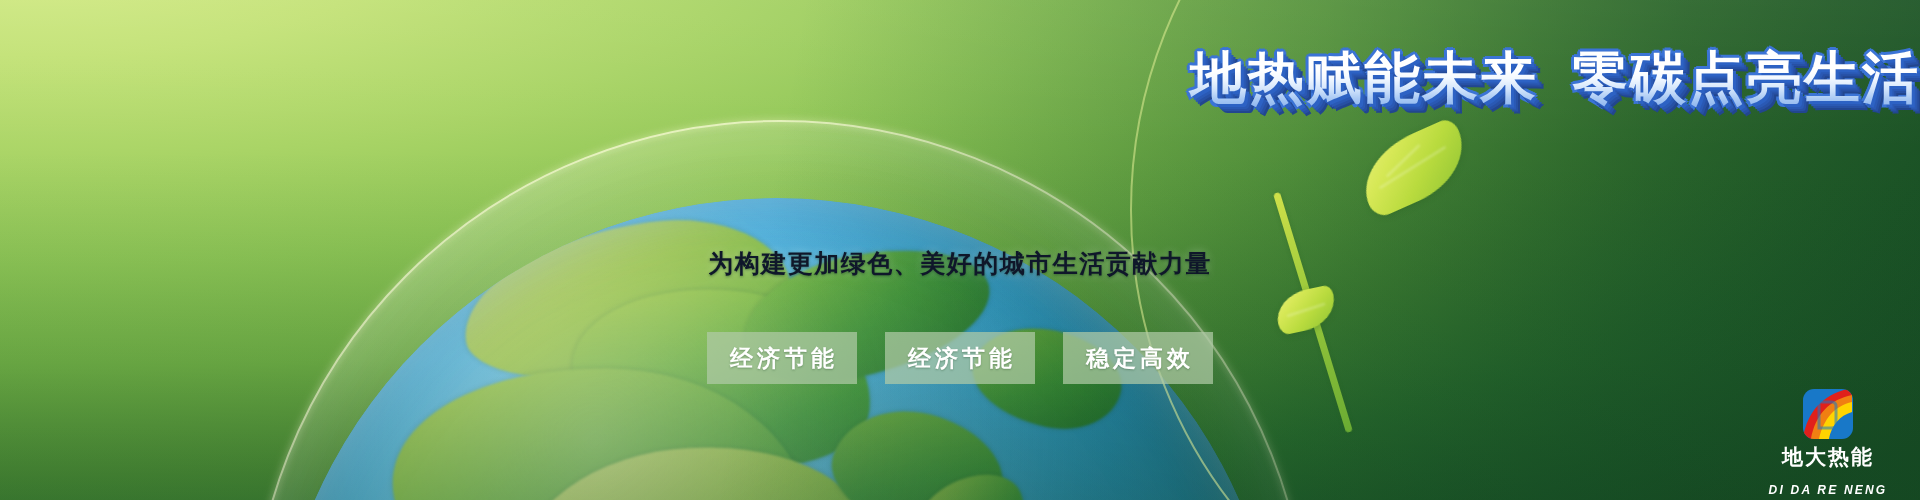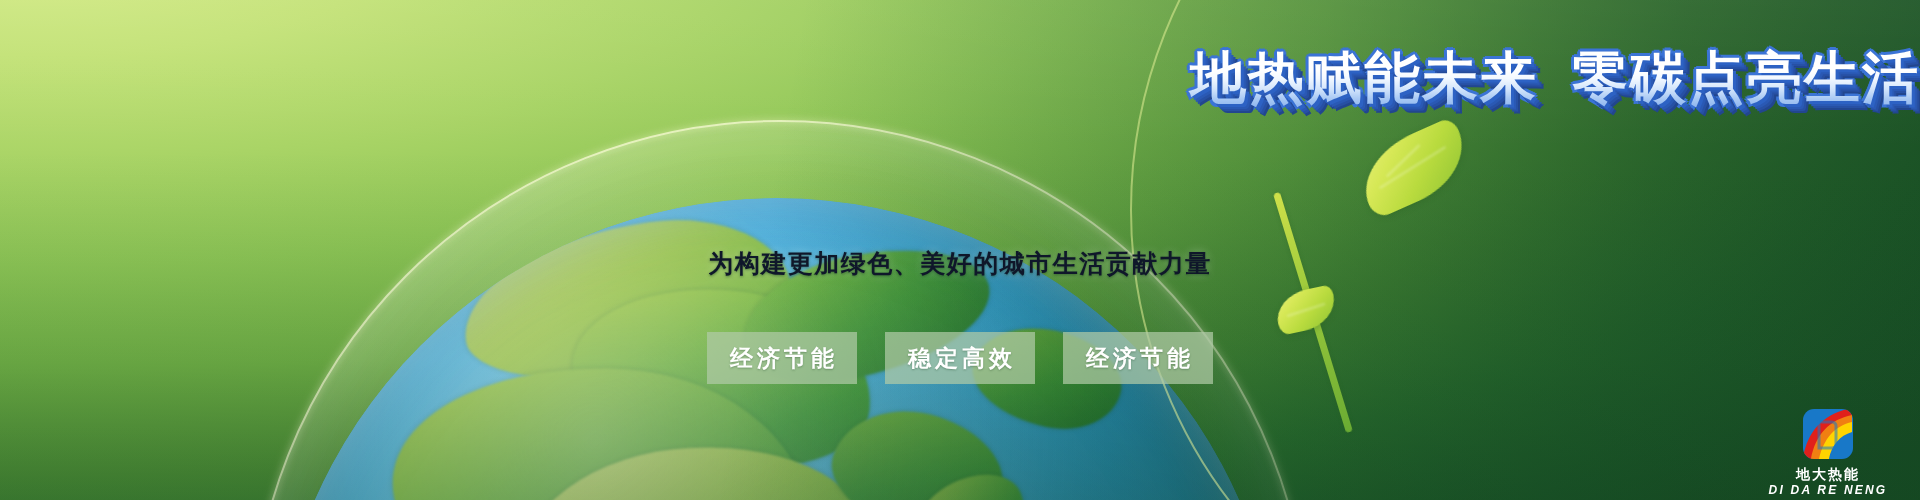--- a/index.html
+++ b/index.html
@@ -273,25 +273,25 @@
     width: 136px;
     text-align: center;
   }
   .logo-mark {
     width: 56px; height: 56px;
     margin: 0 auto 5px;
     display: block;
   }
   .logo-cn {
     color: #ffffff;
-    font-size: 14px;
+    font-size: 21px;
     font-weight: bold;
     letter-spacing: 2px;
     line-height: 1;
-    margin-bottom: 3px;
+    margin-bottom: 16px;
     white-space: nowrap;
     font-family: "DejaVu Sans", "Liberation Sans", sans-serif;
   }
   .logo-en {
     color: #ffffff;
     font-size: 12px;
     font-weight: bold;
     font-style: italic;
     letter-spacing: 2.2px;
     line-height: 1;
@@ -350,22 +350,22 @@
     </div>
     <div class="hl-face">
       <span>地热赋能未来</span><span class="hl-gap"></span><span>零碳点亮生活</span>
     </div>
   </div>
 
   <div class="subtitle">为构建更加绿色、美好的城市生活贡献力量</div>
 
   <div class="badges">
     <div class="badge">经济节能</div>
+    <div class="badge">经济节能</div>
     <div class="badge">稳定高效</div>
-    <div class="badge">经济节能</div>
   </div>
 
   <div class="logo">
     <svg class="logo-mark" viewBox="0 0 56 56">
       <defs>
         <clipPath id="sqclip">
           <rect x="3" y="3" width="50" height="50" rx="11" ry="11"></rect>
         </clipPath>
       </defs>
       <rect x="3" y="3" width="50" height="50" rx="11" ry="11" fill="#1878c8"></rect>

